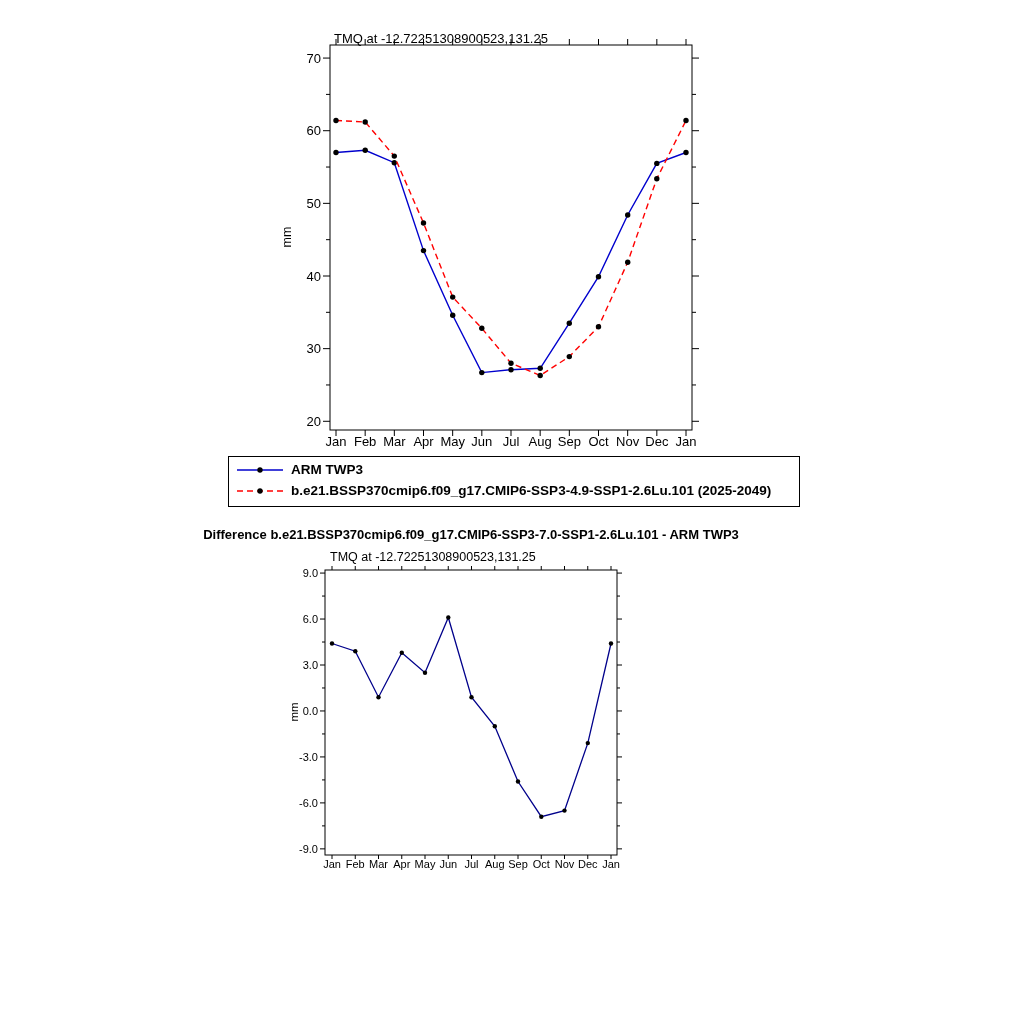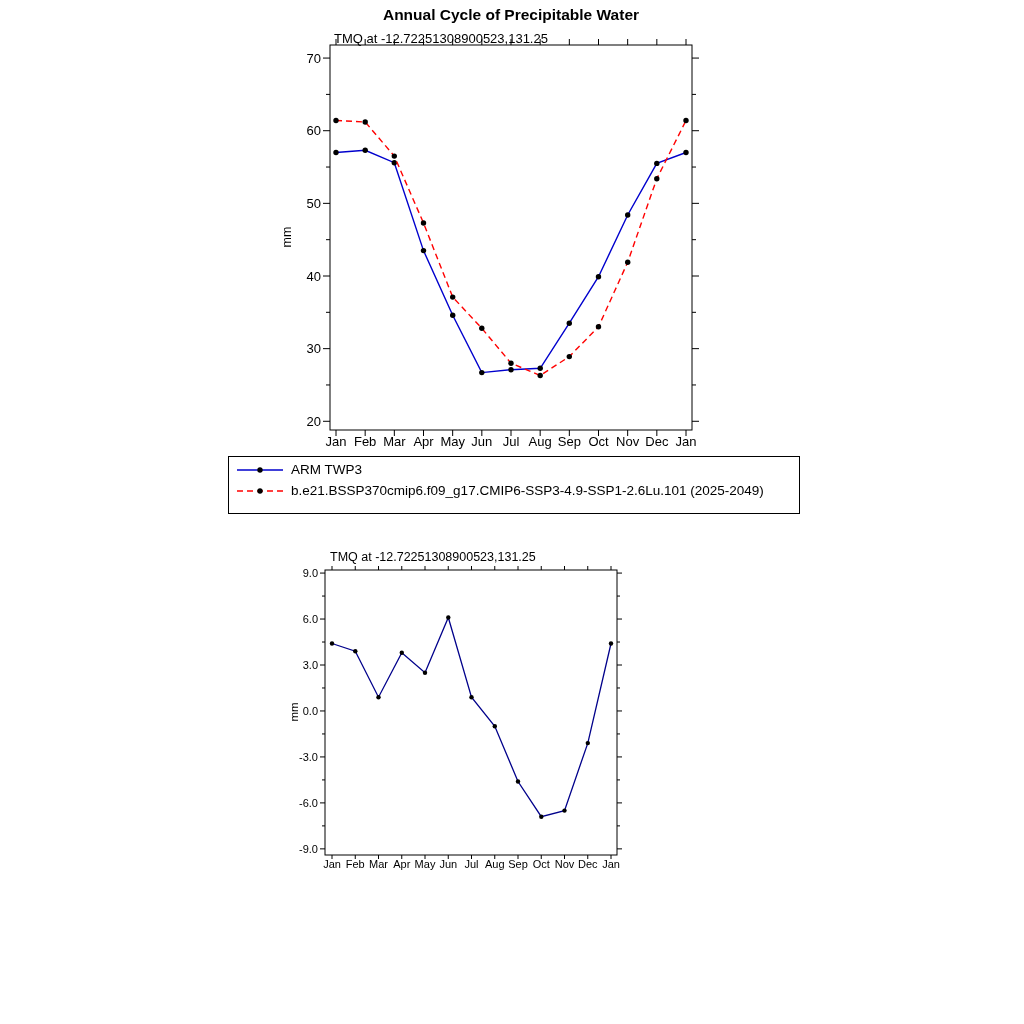--- a/index.html
+++ b/index.html
@@ -20,23 +20,24 @@
 
   .chart-subtitle { white-space:nowrap; }
   .top-subtitle    { left:334px; top:31px;  font-size:13px; }
   .bottom-subtitle { left:330px; top:550px; font-size:12.5px; }
 
   .ylab { width:40px; height:16px; text-align:center; transform:rotate(-90deg); }
   .top-ylab    { left:268px; top:229px; font-size:12.5px; }
   .bottom-ylab { left:276px; top:704px; font-size:11.5px; }
 
   .legend-box {
-    left:228px; top:456px; width:572px; height:58px;
+    left:228px; top:456px; width:572px; height:51px;
     border:1px solid #000000; background:#ffffff;
     padding:2px 0 0 7px;
+    font-weight:bold;
   }
   .legend-row { display:flex; align-items:center; gap:7px; height:21px; }
   .legend-label { font-size:13.5px; white-space:nowrap; }
 </style>
 </head>
 <body>
 
 <div class="canvas">
 
   <svg id="plots" class="plots" width="1024" height="1024" viewBox="0 0 1024 1024">
@@ -236,37 +237,37 @@
           <circle cx="494.8" cy="726.3" r="2.2" fill="#000000"></circle>
           <circle cx="518.0" cy="781.5" r="2.2" fill="#000000"></circle>
           <circle cx="541.3" cy="816.7" r="2.2" fill="#000000"></circle>
           <circle cx="564.5" cy="810.6" r="2.2" fill="#000000"></circle>
           <circle cx="587.8" cy="743.1" r="2.2" fill="#000000"></circle>
           <circle cx="611.0" cy="643.5" r="2.2" fill="#000000"></circle>
         </g>
       </g>
     </svg>
 
-  <div class="abs chart-title top-title">Annual Cycle of Precipitable Water</div>
   <div class="abs chart-subtitle top-subtitle">TMQ at -12.72251308900523,131.25</div>
   <div class="abs ylab top-ylab">mm</div>
 
   <div class="abs legend-box">
     <div class="legend-row">
       <svg class="legend-swatch" width="48" height="12">
         <line x1="1" y1="6" x2="47" y2="6" stroke="#0000cd" stroke-width="1.4"></line>
         <circle cx="24" cy="6" r="2.7" fill="#000000"></circle>
       </svg>
       <span class="legend-label">ARM TWP3</span>
     </div>
     <div class="legend-row">
       <svg class="legend-swatch" width="48" height="12">
         <line x1="1" y1="6" x2="47" y2="6" stroke="#ff0000" stroke-width="1.4" stroke-dasharray="6,4"></line>
         <circle cx="24" cy="6" r="2.7" fill="#000000"></circle>
       </svg>
       <span class="legend-label">b.e21.BSSP370cmip6.f09_g17.CMIP6-SSP3-4.9-SSP1-2.6Lu.101 (2025-2049)</span>
     </div>
   </div>
 
+  <div class="abs chart-title bottom-title">Difference b.e21.BSSP370cmip6.f09_g17.CMIP6-SSP3-7.0-SSP1-2.6Lu.101 - ARM TWP3</div>
   <div class="abs chart-subtitle bottom-subtitle">TMQ at -12.72251308900523,131.25</div>
   <div class="abs ylab bottom-ylab">mm</div>
 
 </div>
 
 </body></html>

